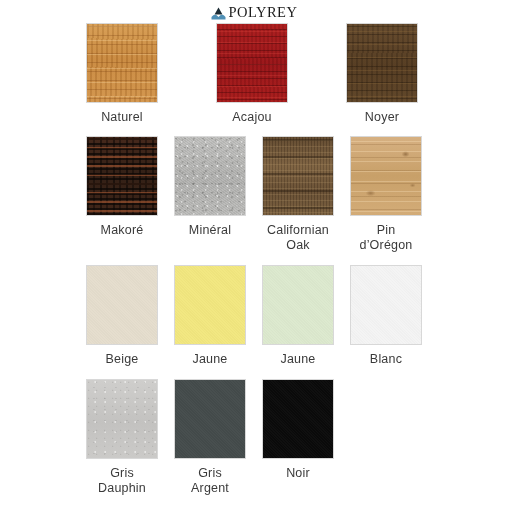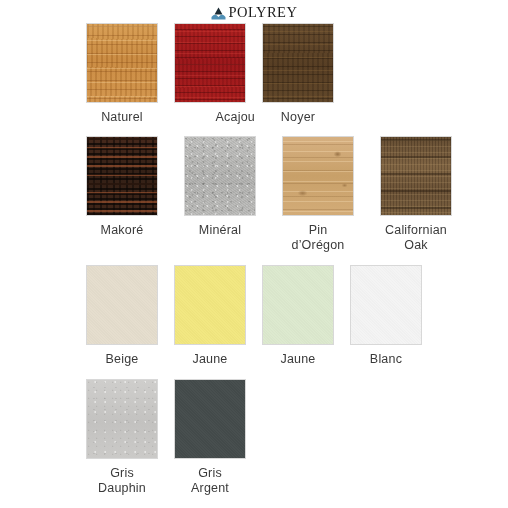--- a/index.html
+++ b/index.html
@@ -82,22 +82,22 @@
     margin-top: 7px;
     font-size: 12.5px;
     line-height: 15px;
     color: #3a3a3a;
     text-align: center;
     letter-spacing: 0.2px;
     white-space: pre-line;
     width: 90px;
   }
 
-  .row-gap-1 { margin-bottom: 11px; }
-  .row-gap-2 { margin-bottom: 12px; gap: 10px; }
+  .row-gap-1 { margin-bottom: 11px; gap: 42px; }
+  .row-gap-2 { margin-bottom: 12px; }
   .row-gap-3 { margin-bottom: 12px; }
 
   
 
   
   .tex-naturel {
     background-color: #c8893f;
     background-image:
       repeating-linear-gradient(0deg,
         rgba(120,62,16,0.00) 0px, rgba(120,62,16,0.00) 3px,
@@ -270,47 +270,47 @@
 
   <div class="grid">
 
     <div class="row row-gap-1">
       <div class="cell">
         <div class="swatch tex-naturel" style="border-color: rgb(216, 216, 216);"></div>
         <div class="label" style="color: rgb(58, 58, 58);">Naturel</div>
       </div>
       <div class="cell">
         <div class="swatch tex-acajou" style="border-color: rgb(216, 216, 216);"></div>
-        <div class="label" style="color: rgb(58, 58, 58); text-align: right;">Acajou</div>
+        <div class="label" style="color: rgb(58, 58, 58);">Acajou</div>
       </div>
       <div class="cell">
         <div class="swatch tex-noyer" style="border-color: rgb(216, 216, 216);"></div>
         <div class="label" style="color: rgb(58, 58, 58);">Noyer</div>
       </div>
     </div>
 
     <div class="row row-gap-2">
       <div class="cell">
         <div class="swatch tex-makore" style="border-color: rgb(216, 216, 216);"></div>
         <div class="label" style="color: rgb(58, 58, 58);">Makoré</div>
       </div>
       <div class="cell">
         <div class="swatch tex-mineral" style="border-color: rgb(216, 216, 216);"></div>
         <div class="label" style="color: rgb(58, 58, 58);">Minéral</div>
+      </div>
+      <div class="cell">
+        <div class="swatch tex-caloak" style="border-color: rgb(216, 216, 216);"></div>
+        <div class="label" style="color: rgb(58, 58, 58);">Californian
+Oak</div>
       </div>
       <div class="cell">
         <div class="swatch tex-pin" style="border-color: rgb(216, 216, 216);"></div>
         <div class="label" style="color: rgb(58, 58, 58);">Pin
 d’Orégon</div>
       </div>
-      <div class="cell">
-        <div class="swatch tex-caloak" style="border-color: rgb(216, 216, 216);"></div>
-        <div class="label" style="color: rgb(58, 58, 58);">Californian
-Oak</div>
-      </div>
     </div>
 
     <div class="row row-gap-3">
       <div class="cell">
         <div class="swatch tex-solid" style="background-color: rgb(229, 221, 205); border-color: rgb(216, 216, 216);"></div>
         <div class="label" style="color: rgb(58, 58, 58);">Beige</div>
       </div>
       <div class="cell">
         <div class="swatch tex-solid" style="background-color: rgb(242, 231, 127); border-color: rgb(216, 216, 216);"></div>
         <div class="label" style="color: rgb(58, 58, 58);">Jaune</div>
@@ -329,17 +329,21 @@
       <div class="cell">
         <div class="swatch tex-grisdauphin" style="border-color: rgb(216, 216, 216);"></div>
         <div class="label" style="color: rgb(58, 58, 58);">Gris
 Dauphin</div>
       </div>
       <div class="cell">
         <div class="swatch tex-solid" style="background-color: rgb(68, 75, 75); border-color: rgb(216, 216, 216);"></div>
         <div class="label" style="color: rgb(58, 58, 58);">Gris
 Argent</div>
       </div>
+      <div class="cell">
+        <div class="swatch tex-solid" style="background-color: rgb(10, 10, 10); border-color: rgb(216, 216, 216);"></div>
+        <div class="label" style="color: rgb(58, 58, 58);">Noir</div>
+      </div>
       <div class="cell"></div>
     </div>
 
   </div>
 </div>
 
 </body></html>

